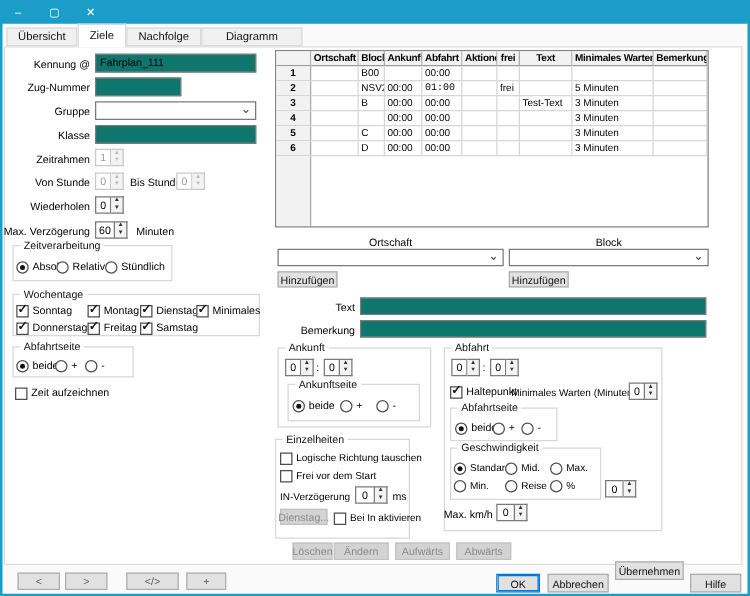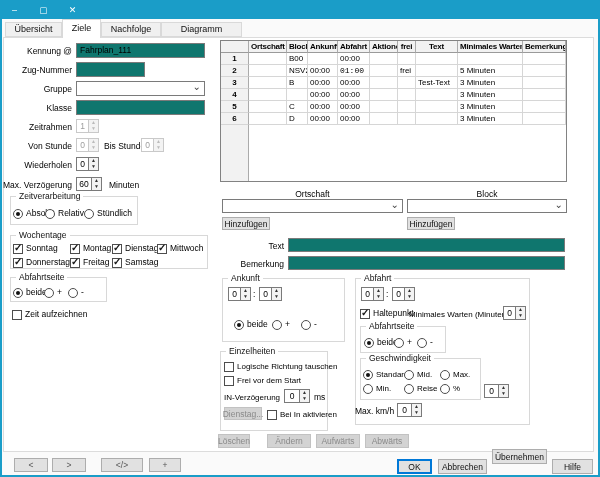--- a/index.html
+++ b/index.html
@@ -157,21 +157,21 @@
   <label class="cb checked" style="left:70px;top:243px">
       <span class="box"></span>
       <span>Montag</span>
     </label>
   <label class="cb checked" style="left:112px;top:243px">
       <span class="box"></span>
       <span>Dienstag</span>
     </label>
   <label class="cb checked" style="left:157px;top:243px">
       <span class="box"></span>
-      <span>Mittwoch</span>
+      <span>Minimales</span>
     </label>
   <label class="cb checked" style="left:13px;top:257px">
       <span class="box"></span>
       <span>Donnerstag</span>
     </label>
   <label class="cb checked" style="left:70px;top:257px">
       <span class="box"></span>
       <span>Freitag</span>
     </label>
   <label class="cb checked" style="left:112px;top:257px">
@@ -317,20 +317,23 @@
       </span>
   </div>
   <div class="lab" style="left:253px;top:289px">:</div>
   <div class="spin" style="left:259px;top:287px">
     <span class="sval">0</span>
     <span class="sarr">
         <i>▲</i>
         <i>▼</i>
       </span>
   </div>
+  <div class="grp" style="left:230px;top:307px;width:106px;height:30px">
+    <span class="leg">Ankunftseite</span>
+  </div>
   <label class="rb sel" style="left:234px;top:319px">
       <span class="dot"></span>
       <span>beide</span>
     </label>
   <label class="rb" style="left:272px;top:319px">
       <span class="dot"></span>
       <span>+</span>
     </label>
   <label class="rb" style="left:301px;top:319px">
       <span class="dot"></span>
@@ -445,21 +448,21 @@
         <i>▼</i>
       </span>
   </div>
   <div class="lab" style="left:314px;top:392px">ms</div>
   <div class="btn dis" style="left:224px;top:407px;width:38px;height:13px">Dienstag...</div>
   <label class="cb" style="left:267px;top:409px;font-size:8px">
       <span class="box"></span>
       <span>Bei In aktivieren</span>
     </label>
 
-  <div class="btn dis" style="left:218px;top:434px;width:32px;height:14px">Löschen</div>
+  <div class="btn dis" style="left:234px;top:434px;width:32px;height:14px">Löschen</div>
   <div class="btn dis" style="left:267px;top:434px;width:44px;height:14px">Ändern</div>
   <div class="btn dis" style="left:316px;top:434px;width:44px;height:14px">Aufwärts</div>
   <div class="btn dis" style="left:365px;top:434px;width:44px;height:14px">Abwärts</div>
 
   <div class="btn" style="left:14px;top:458px;width:34px;height:14px;color:#555">&lt;</div>
   <div class="btn" style="left:52px;top:458px;width:34px;height:14px;color:#555">&gt;</div>
   <div class="btn" style="left:101px;top:458px;width:42px;height:14px;color:#555">&lt;/&gt;</div>
   <div class="btn" style="left:149px;top:458px;width:32px;height:14px;color:#555">+</div>
 
   <div class="btn focus" style="left:397px;top:459px;width:35px;height:15px">OK</div>

